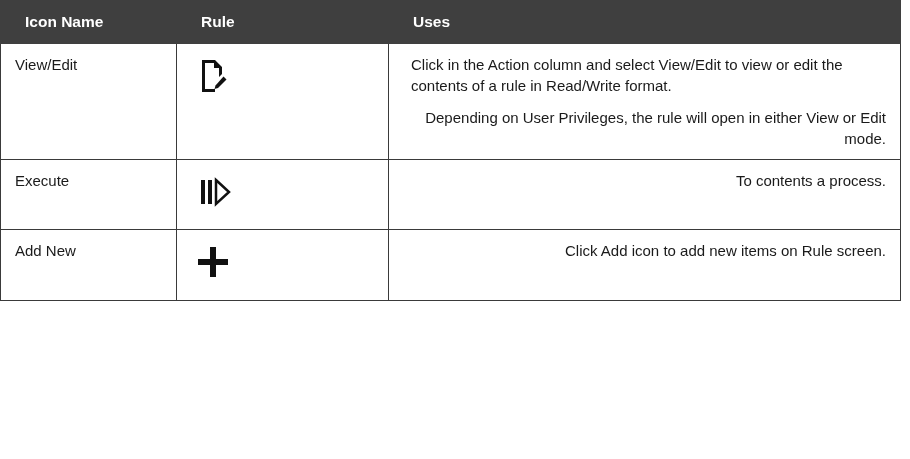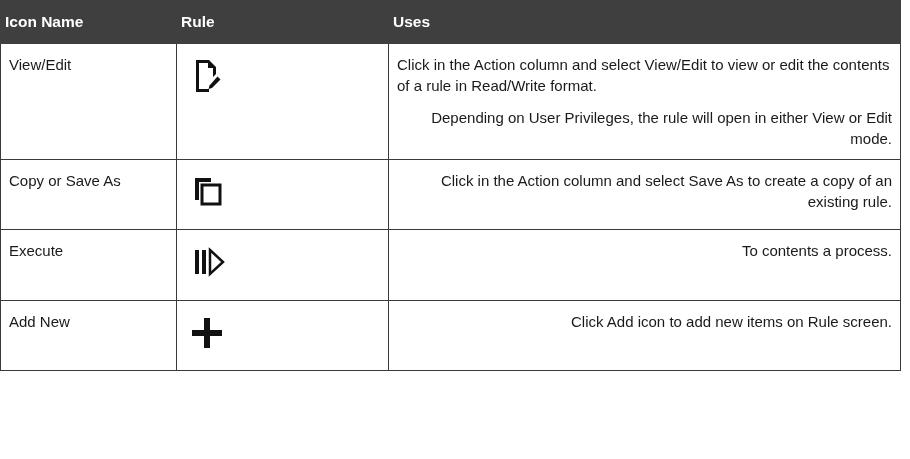--- a/index.html
+++ b/index.html
@@ -23,48 +23,48 @@
     border-collapse: collapse;
     width: 900px;
     table-layout: fixed;
   }
   table.icon-table th {
     background: #3f3f3f;
     color: #ffffff;
     text-align: left;
     font-size: 15.5px;
     font-weight: bold;
-    padding: 12px 4px;
+    padding: 12px 24px;
     border: 1px solid #3f3f3f;
     vertical-align: middle;
     margin-top: 8px;
   }
   table.icon-table td {
     border: 1px solid #3a3a3a;
-    padding: 10px 8px;
+    padding: 10px 14px;
     font-size: 15px;
     vertical-align: top;
     line-height: 1.42;
     background: #ffffff;
   }
   col.c-name { width: 176px; }
   col.c-icon { width: 212px; }
   col.c-uses { width: 512px; }
 
   td.name-cell {
     padding-top: 12px;
   }
   td.icon-cell {
     text-align: left;
     padding-left: 22px;
     padding-top: 8px;
     padding-bottom: 8px;
   }
   td.uses-cell p {
-    margin: 0 0 10px 0;
+    margin: 0 0 10px 8px;
   }
   td.uses-cell p:last-child {
     margin-bottom: 0;
     text-align: right;
   }
   .icon-box {
     display: inline-block;
     width: 44px;
     height: 44px;
     line-height: 0;
@@ -102,35 +102,20 @@
               <path d="M32.5 22.5 L35.5 25.5 L27 34 L23.5 35 L24.5 31.5 Z" fill="#111111"></path>
             </svg>
           </span>
         </td>
         <td class="uses-cell">
           <p>Click in the Action column and select View/Edit to view or edit the contents of a rule in Read/Write format.</p>
           <p>Depending on User Privileges, the rule will open in either View or Edit mode.</p>
         </td>
       </tr>
 
-      <tr>
-        <td class="name-cell">Copy or Save As</td>
-        <td class="icon-cell">
-          <span class="icon-box">
-            <svg width="44" height="44" viewBox="0 0 44 44" aria-hidden="true">
-              <path d="M10 8 L26 8 L26 12 L14 12 L14 30 L10 30 Z" fill="#111111"></path>
-              <path d="M10 8 L26 8 L26 11 L13 11 L13 30 L10 30 Z" fill="#111111"></path>
-              <rect x="17" y="15" width="18" height="19" fill="none" stroke="#111111" stroke-width="3"></rect>
-            </svg>
-          </span>
-        </td>
-        <td class="uses-cell">
-          <p>Click in the Action column and select Save As to create a copy of an existing rule.</p>
-        </td>
-      </tr>
 
 
       <tr>
         <td class="name-cell">Execute</td>
         <td class="icon-cell">
           <span class="icon-box">
             <svg width="44" height="44" viewBox="0 0 44 44" aria-hidden="true">
               <rect x="10" y="10" width="4" height="24" fill="#111111"></rect>
               <rect x="17" y="10" width="4" height="24" fill="#111111"></rect>
               <path d="M25 10 L38 22 L25 34 Z" fill="none" stroke="#111111" stroke-width="2.5" stroke-linejoin="miter"></path>

